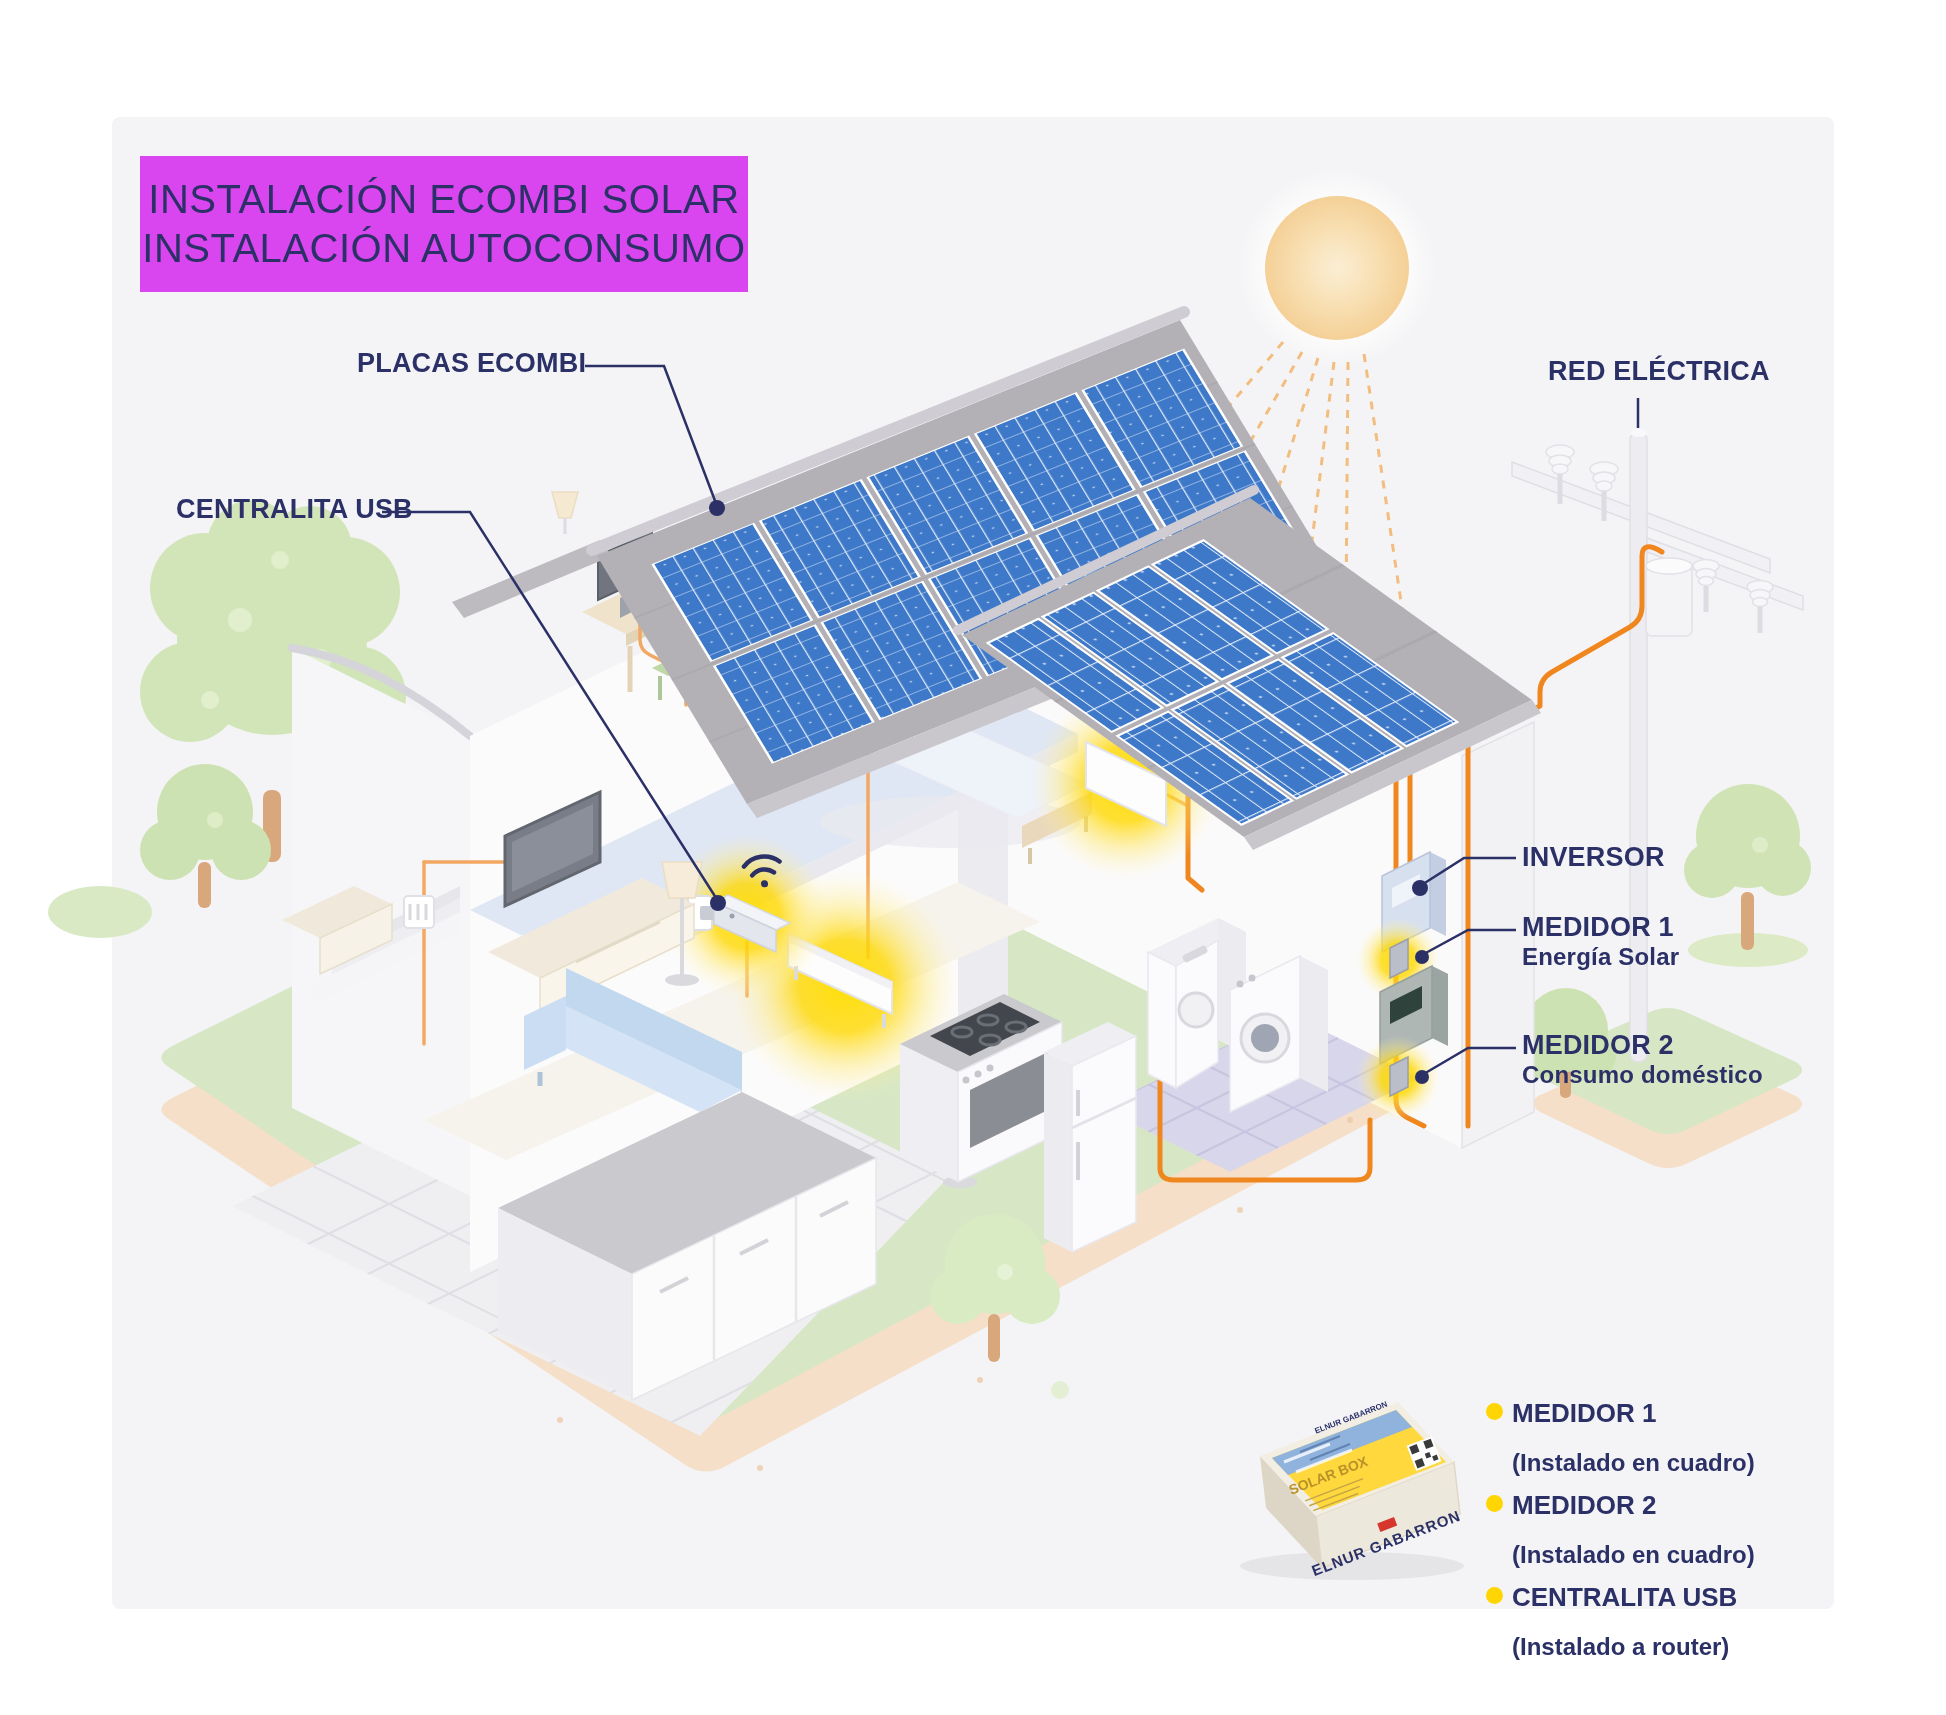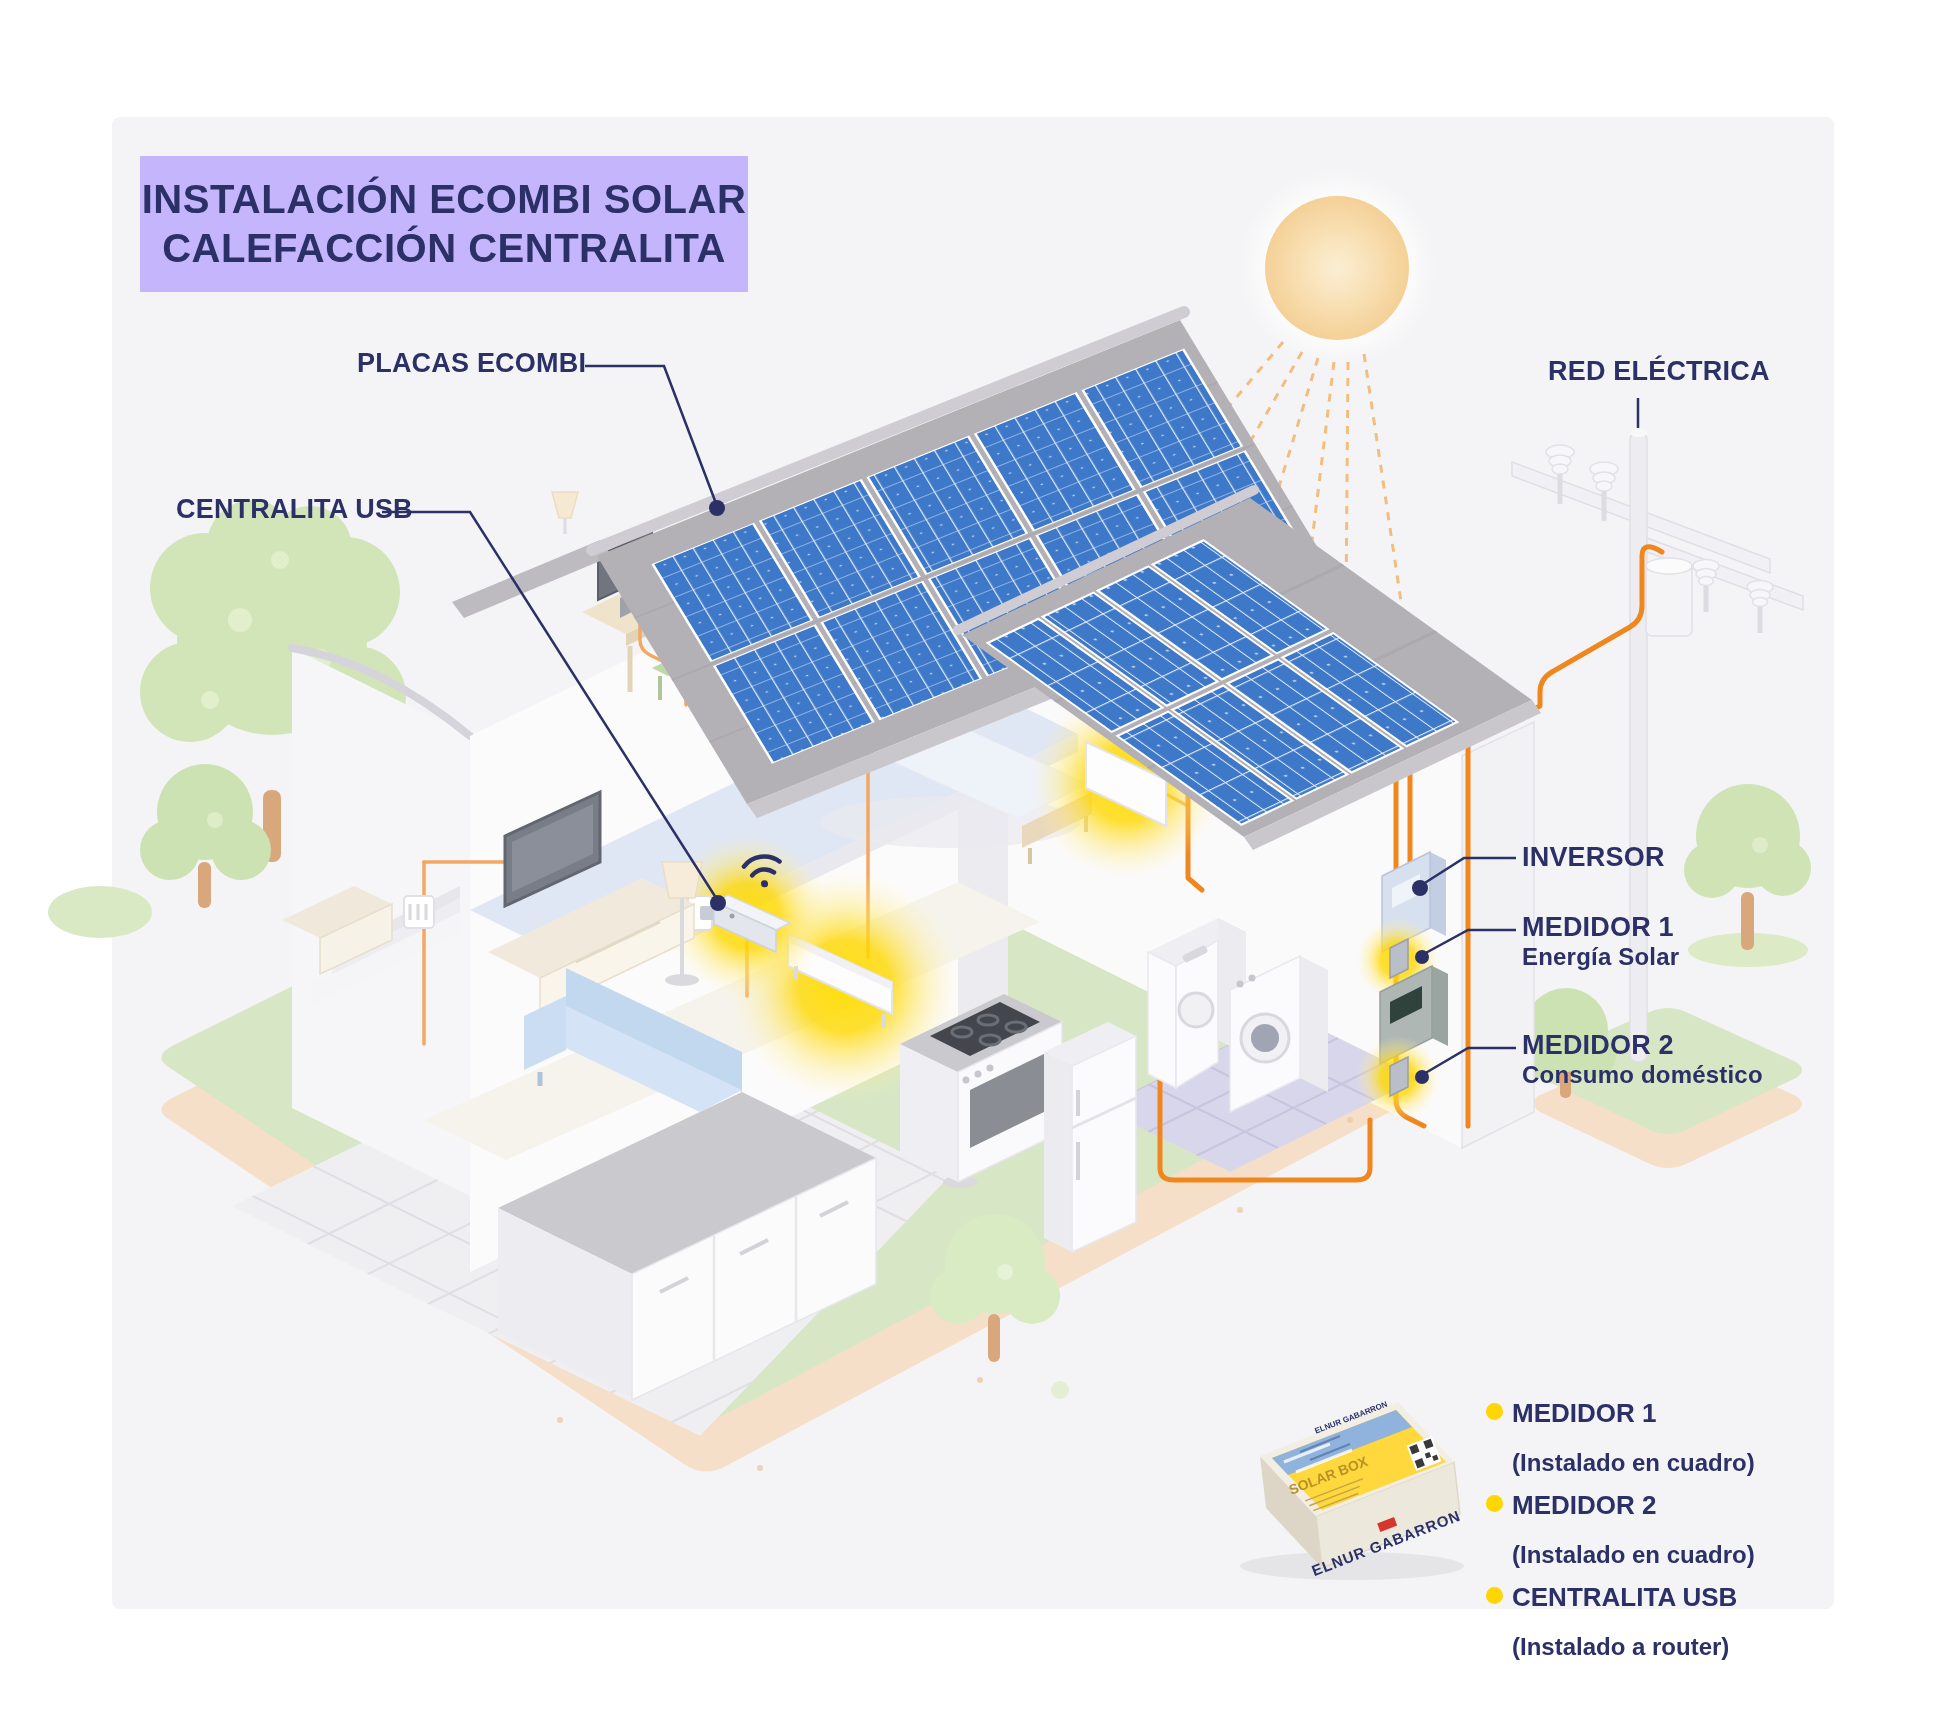--- a/index.html
+++ b/index.html
@@ -1,22 +1,22 @@
 <!DOCTYPE html>
 <html><head>
 <meta charset="utf-8">
 <style>
   html,body{margin:0;padding:0;background:#ffffff;}
   .page{position:relative;width:1946px;height:1715px;background:#ffffff;overflow:hidden;
         font-family:"Liberation Sans",sans-serif;}
   .stage{position:absolute;left:0;top:0;width:1946px;height:1715px;}
   .overlay{position:absolute;z-index:5;color:#2B3067;}
-  .title-box{left:140px;top:156px;width:608px;height:136px;background:#c4b5fd;
+  .title-box{left:140px;top:156px;width:608px;height:136px;background:#d946ef;
              display:flex;flex-direction:column;justify-content:center;align-items:center;
-             font-weight:bold;font-size:40px;line-height:1.22;letter-spacing:.5px;text-align:center;}
+             font-weight:normal;font-size:40px;line-height:1.22;letter-spacing:.5px;text-align:center;}
   .callout{font-weight:bold;font-size:27px;white-space:nowrap;letter-spacing:.2px;}
   .callout .sub{font-size:24px;margin-top:0;}
   .legend{left:1486px;top:1398px;}
   .legend-item{display:flex;align-items:flex-start;margin-bottom:13px;}
   .legend-dot{width:17px;height:17px;border-radius:50%;background:#FFD503;margin:5px 9px 0 0;flex:0 0 auto;}
   .legend-label{font-weight:bold;font-size:26px;white-space:nowrap;}
   .legend-note{font-weight:bold;font-size:24px;white-space:nowrap;margin-top:20px;}
   svg text{font-family:"Liberation Sans",sans-serif;}
 </style>
 </head>
@@ -505,21 +505,21 @@
           <rect x="1424" y="1454" width="5" height="5" fill="#3A3A3A"></rect>
       <rect x="1430" y="1459" width="5" height="5" fill="#3A3A3A"></rect>
     </g>
     <rect x="1378" y="1520" width="18" height="9" fill="#D6362B" transform="rotate(-21 1387 1524)"></rect>
     <text x="1388" y="1548" font-size="15" font-weight="bold" fill="#2B3067" letter-spacing="1" transform="rotate(-21 1388 1548)" text-anchor="middle">ELNUR GABARRON</text>
   </g>
 </svg>
 
 <div class="overlay title-box">
   <div>INSTALACIÓN ECOMBI SOLAR</div>
-  <div>CALEFACCIÓN CENTRALITA</div>
+  <div>INSTALACIÓN AUTOCONSUMO</div>
 </div>
 
 <div class="overlay callout" style="left:357px;top:348px;">PLACAS ECOMBI</div>
 <div class="overlay callout" style="left:176px;top:494px;">CENTRALITA USB</div>
 <div class="overlay callout" style="left:1548px;top:356px;">RED ELÉCTRICA</div>
 <div class="overlay callout" style="left:1522px;top:842px;">INVERSOR</div>
 
 <div class="overlay callout" style="left:1522px;top:912px;">
   <div>MEDIDOR 1</div>
   <div class="sub">Energía Solar</div>

